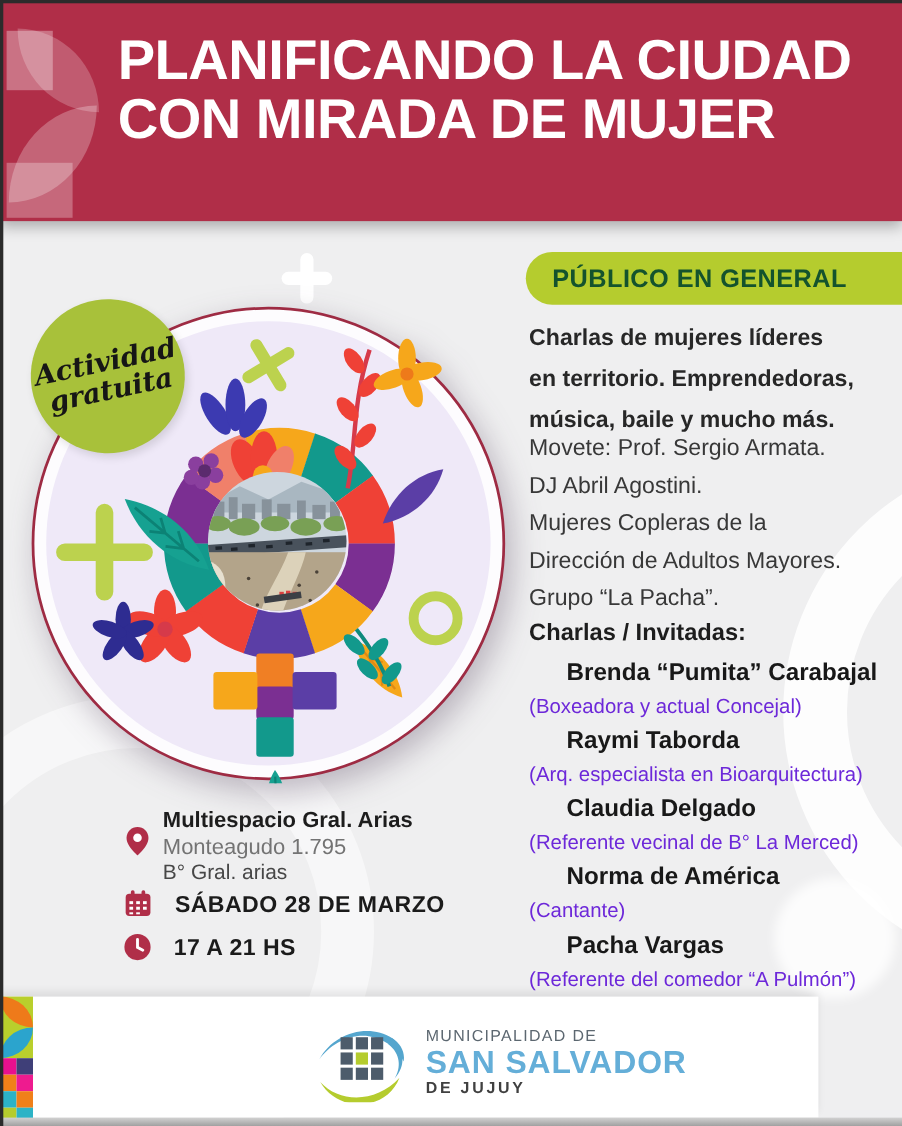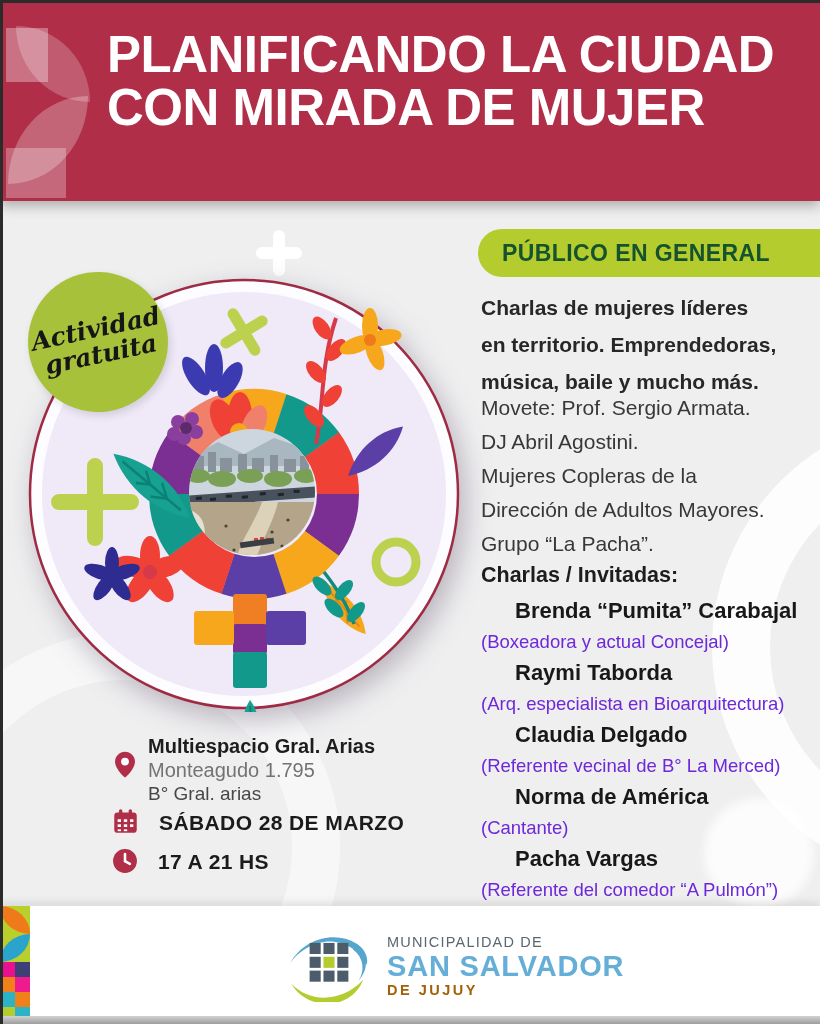--- a/index.html
+++ b/index.html
@@ -74,32 +74,32 @@
   .banner span { font-size:23px; font-weight:700; letter-spacing:.4px; color:#14532d; }
   .pre { white-space:pre-line; }
   .desc   { left:481px; top:289px; width:335px; font-size:21px; font-weight:700; color:#272727; line-height:37px; z-index:9; }
   .lineup { left:481px; top:391px; width:335px; font-size:21px; font-weight:400; color:#383838; line-height:34px; z-index:9; }
   .speakers { left:481px; top:560px; width:335px; z-index:9; }
   .speakers h3 { font-size:21.5px; font-weight:700; color:#1d1d1d; line-height:30px; margin-bottom:5px; }
   .speaker .name { font-size:22px; font-weight:700; color:#181818; line-height:32px;margin-left:34px; }
   .speaker .role { font-size:18.5px; font-weight:400; color:#6d28d9; line-height:30px; }
   
   .footer {
-    left:0; top:906px; width:820px; height:110px; background:#ffffff;
+    left:0; top:906px; width:744px; height:110px; background:#ffffff;
     box-shadow:0 -4px 8px rgba(0,0,0,.09); z-index:10;
   }
   .deco-strip { position:absolute; left:0; top:0; width:30px; height:110px; }
   .ds-lime { position:absolute; left:0; top:0; width:30px; height:56px; background:#b9cf2c; }
   .ds-orange { position:absolute; left:0; top:0; width:30px; height:28px; background:#ee7a1a; border-radius:0 100% 0 100%; }
   .ds-blue { position:absolute; left:0; top:28px; width:30px; height:28px; background:#2ba4cd; border-radius:100% 0 100% 0; }
   .ds-sq { position:absolute; width:15px; height:15px; }
   .logo-wrap { position:absolute; left:283px; top:24px; display:flex; gap:12px; align-items:center; }
   .logo-text .l1 { font-size:14.5px; letter-spacing:1.2px; color:#5c6770; font-weight:400; }
   .logo-text .l2 { font-size:29px; font-weight:700; color:#64aed8; letter-spacing:.8px; line-height:32px; }
-  .logo-text .l3 { font-size:14.5px; letter-spacing:2.5px; color:#a16207; font-weight:700; }
+  .logo-text .l3 { font-size:14.5px; letter-spacing:2.5px; color:#404040; font-weight:700; }
   .bottom-strip { left:0; top:1016px; width:820px; height:8px;
                   background:linear-gradient(#d2d2d2,#9e9e9e); z-index:20; }
 </style>
 </head>
 <body>
 
 <div class="canvas">
   <div class="frame"></div>
 
   <header class="hero">

